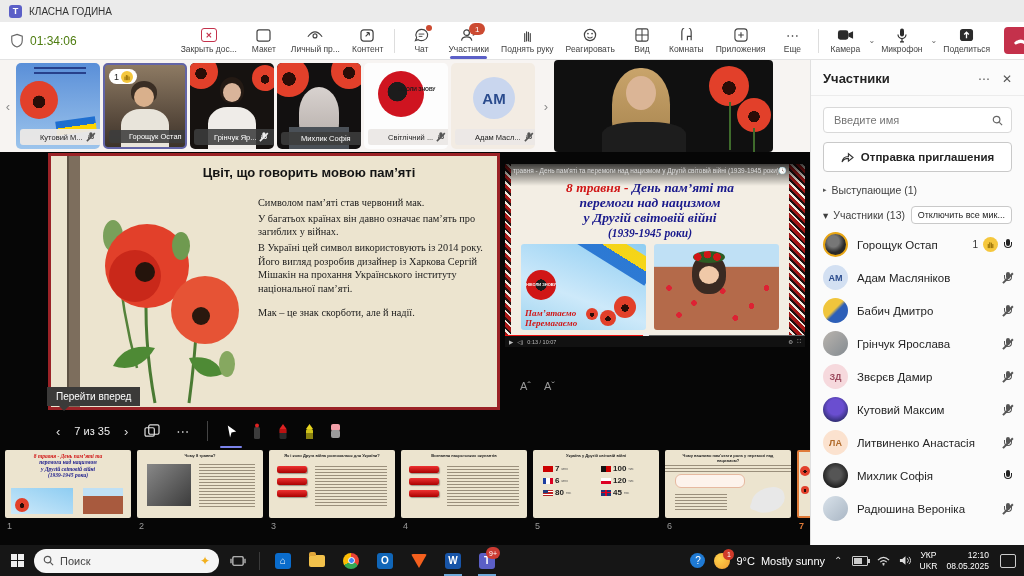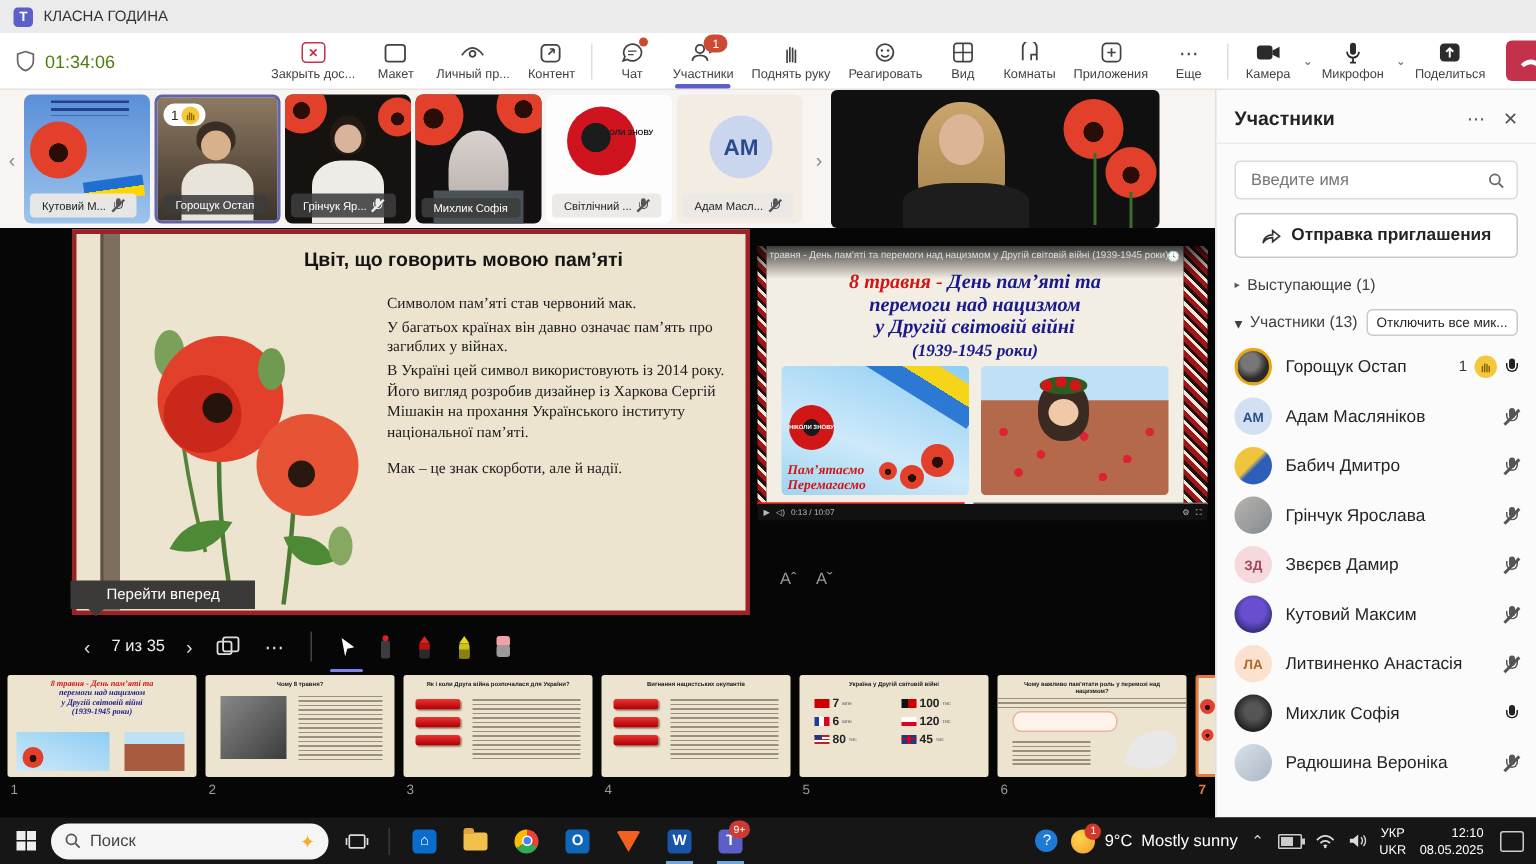--- a/index.html
+++ b/index.html
@@ -25,21 +25,21 @@
   .dot-red{position:absolute;top:-2px;right:-3px;width:6px;height:6px;border-radius:50%;background:#cc4a31;}
   .badge-red{position:absolute;top:-4px;right:-8px;min-width:12px;height:12px;border-radius:7px;background:#cc4a31;color:#fff;font-size:8px;display:flex;align-items:center;justify-content:center;padding:0 2px;}
   .closebox{width:14px;height:12px;border:1.4px solid #c4314b;border-radius:3px;color:#c4314b;font-size:8px;display:flex;align-items:center;justify-content:center;font-weight:bold;}
   .leave-btn{display:flex;align-items:center;background:#c4314b;color:#fff;border-radius:4px;height:27px;padding:0 9px;gap:7px;font-size:11.5px;font-weight:bold;margin-left:8px;}
 
   
   .strip{left:0;top:60px;width:810px;height:92px;background:#f7f4f2;display:flex;align-items:center;}
   .strip-arrow{width:16px;text-align:center;color:#8a8a8a;font-size:13px;flex-shrink:0;}
   .tile{width:84px;height:86px;border-radius:5px;position:relative;overflow:hidden;margin-right:3px;background:#222;flex-shrink:0;}
   .tile.active{border:2.5px solid #6264a7;box-sizing:border-box;}
-  .tlabel{position:absolute;left:4px;bottom:4px;font-size:7.5px;padding:2px 8px;border-radius:3px;display:flex;gap:3px;align-items:center;max-width:70px;white-space:nowrap;overflow:hidden;text-align:center;}
+  .tlabel{position:absolute;left:4px;bottom:4px;font-size:7.5px;padding:2px 20px;border-radius:3px;display:flex;gap:3px;align-items:center;max-width:70px;white-space:nowrap;overflow:hidden;text-align:center;}
   .tlabel.dark{background:rgba(60,60,60,.88);color:#fff;}
   .tlabel.light{background:rgba(235,232,230,.95);color:#222;}
   .handpill{position:absolute;left:4px;top:4px;background:#fff;border-radius:9px;height:15px;display:flex;align-items:center;gap:2px;padding:0 4px 0 5px;font-size:9px;color:#222;}
   .handcirc{width:12px;height:12px;border-radius:50%;background:#f5c73d;display:flex;align-items:center;justify-content:center;}
   .presenter{width:219px;height:92px;border-radius:4px;background:#101010;position:relative;overflow:hidden;flex-shrink:0;}
 
   .poppy{border-radius:50%;position:absolute;background:radial-gradient(circle at 50% 55%,#2a0d07 0 22%,#e2402a 23% 70%,#c22615 100%);}
   .stemline{position:absolute;width:2px;background:#3f6b2c;}
   .mic{width:9px;height:12px;position:relative;display:inline-block;flex-shrink:0;}
   .mic::before{content:"";position:absolute;top:0;left:2.5px;width:4px;height:7px;border-radius:2px;background:#555;}
@@ -51,21 +51,21 @@
 
   
   .stage{left:0;top:152px;width:810px;height:393px;background:#060606;}
 
   .slide-card{position:absolute;left:48px;top:1px;width:452px;height:257px;background:#ece4cf;border:3px solid #9b2226;box-sizing:border-box;}
   .spine{position:absolute;left:16px;top:0;bottom:0;width:11px;background:#7d6e5d;border-left:2px solid #5e5244;}
   .slide-title{position:absolute;top:9px;left:90px;right:20px;text-align:center;font-weight:bold;font-size:13px;color:#141414;}
   .slide-body{position:absolute;left:207px;top:40px;width:228px;font-family:"Liberation Serif",serif;font-size:10.3px;line-height:1.33;color:#1c1c1c;}
   .slide-body p{margin:0 0 2px 0;}
   .slide-body p.gap{margin-top:10px;}
-  .tooltip{position:absolute;left:47px;top:235px;background:#3b3a39;color:#fff;font-size:10px;padding:4px 24px;z-index:5;}
+  .tooltip{position:absolute;left:47px;top:235px;background:#3b3a39;color:#fff;font-size:10px;padding:4px 9px;z-index:5;}
   .tooltip::after{content:"";position:absolute;left:12px;bottom:-5px;border:5px solid transparent;border-top-color:#3b3a39;border-bottom:none;}
 
   
   .player{position:absolute;left:505px;top:12px;width:300px;height:183px;background:#000;}
   .pc{position:absolute;left:6px;right:16px;top:0;bottom:11px;background:#f3eee4;overflow:hidden;}
   .emb{position:absolute;top:0;bottom:11px;background:
       repeating-linear-gradient(45deg,#a31515 0 3px,#efe7dd 3px 5px,#201010 5px 7px);}
   .emb.l{left:0;width:6px;} .emb.r{right:0;width:16px;}
   .ptitle{position:absolute;top:0;left:0;right:0;height:22px;background:linear-gradient(rgba(0,0,0,.75),rgba(0,0,0,0));color:#ddd;font-size:6.5px;padding:3px 16px 0 8px;box-sizing:border-box;white-space:nowrap;overflow:hidden;z-index:4;}
   .ptop-ic{position:absolute;top:3px;right:18px;color:#ddd;font-size:7px;z-index:5;}

